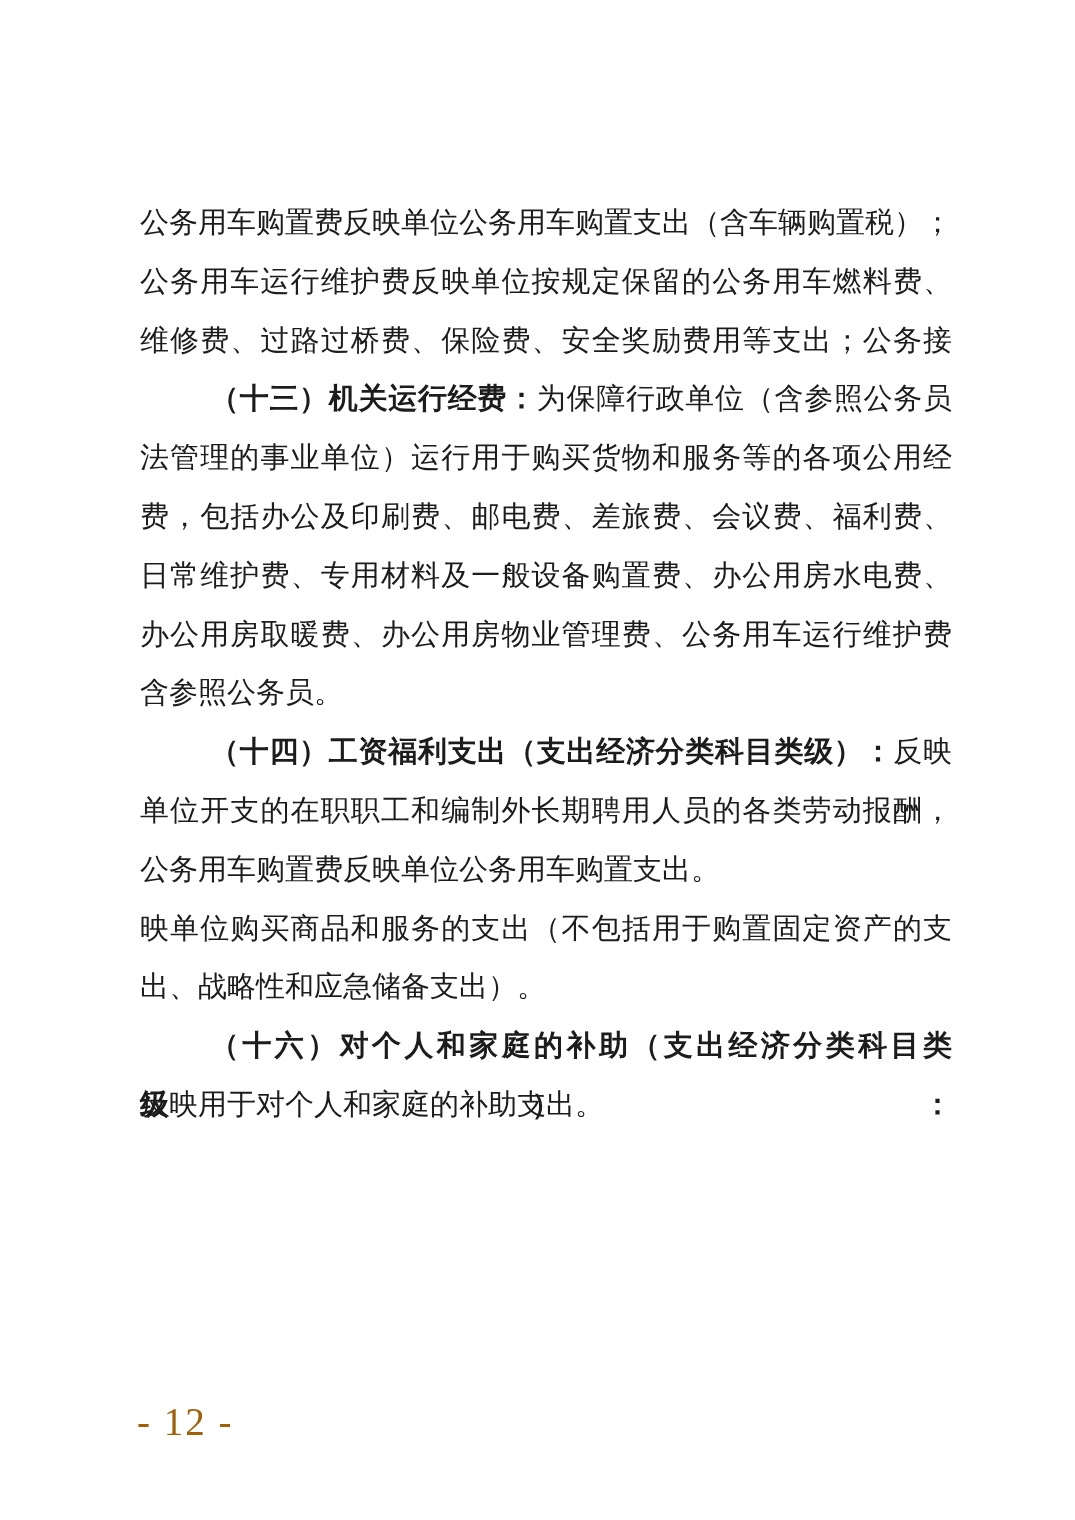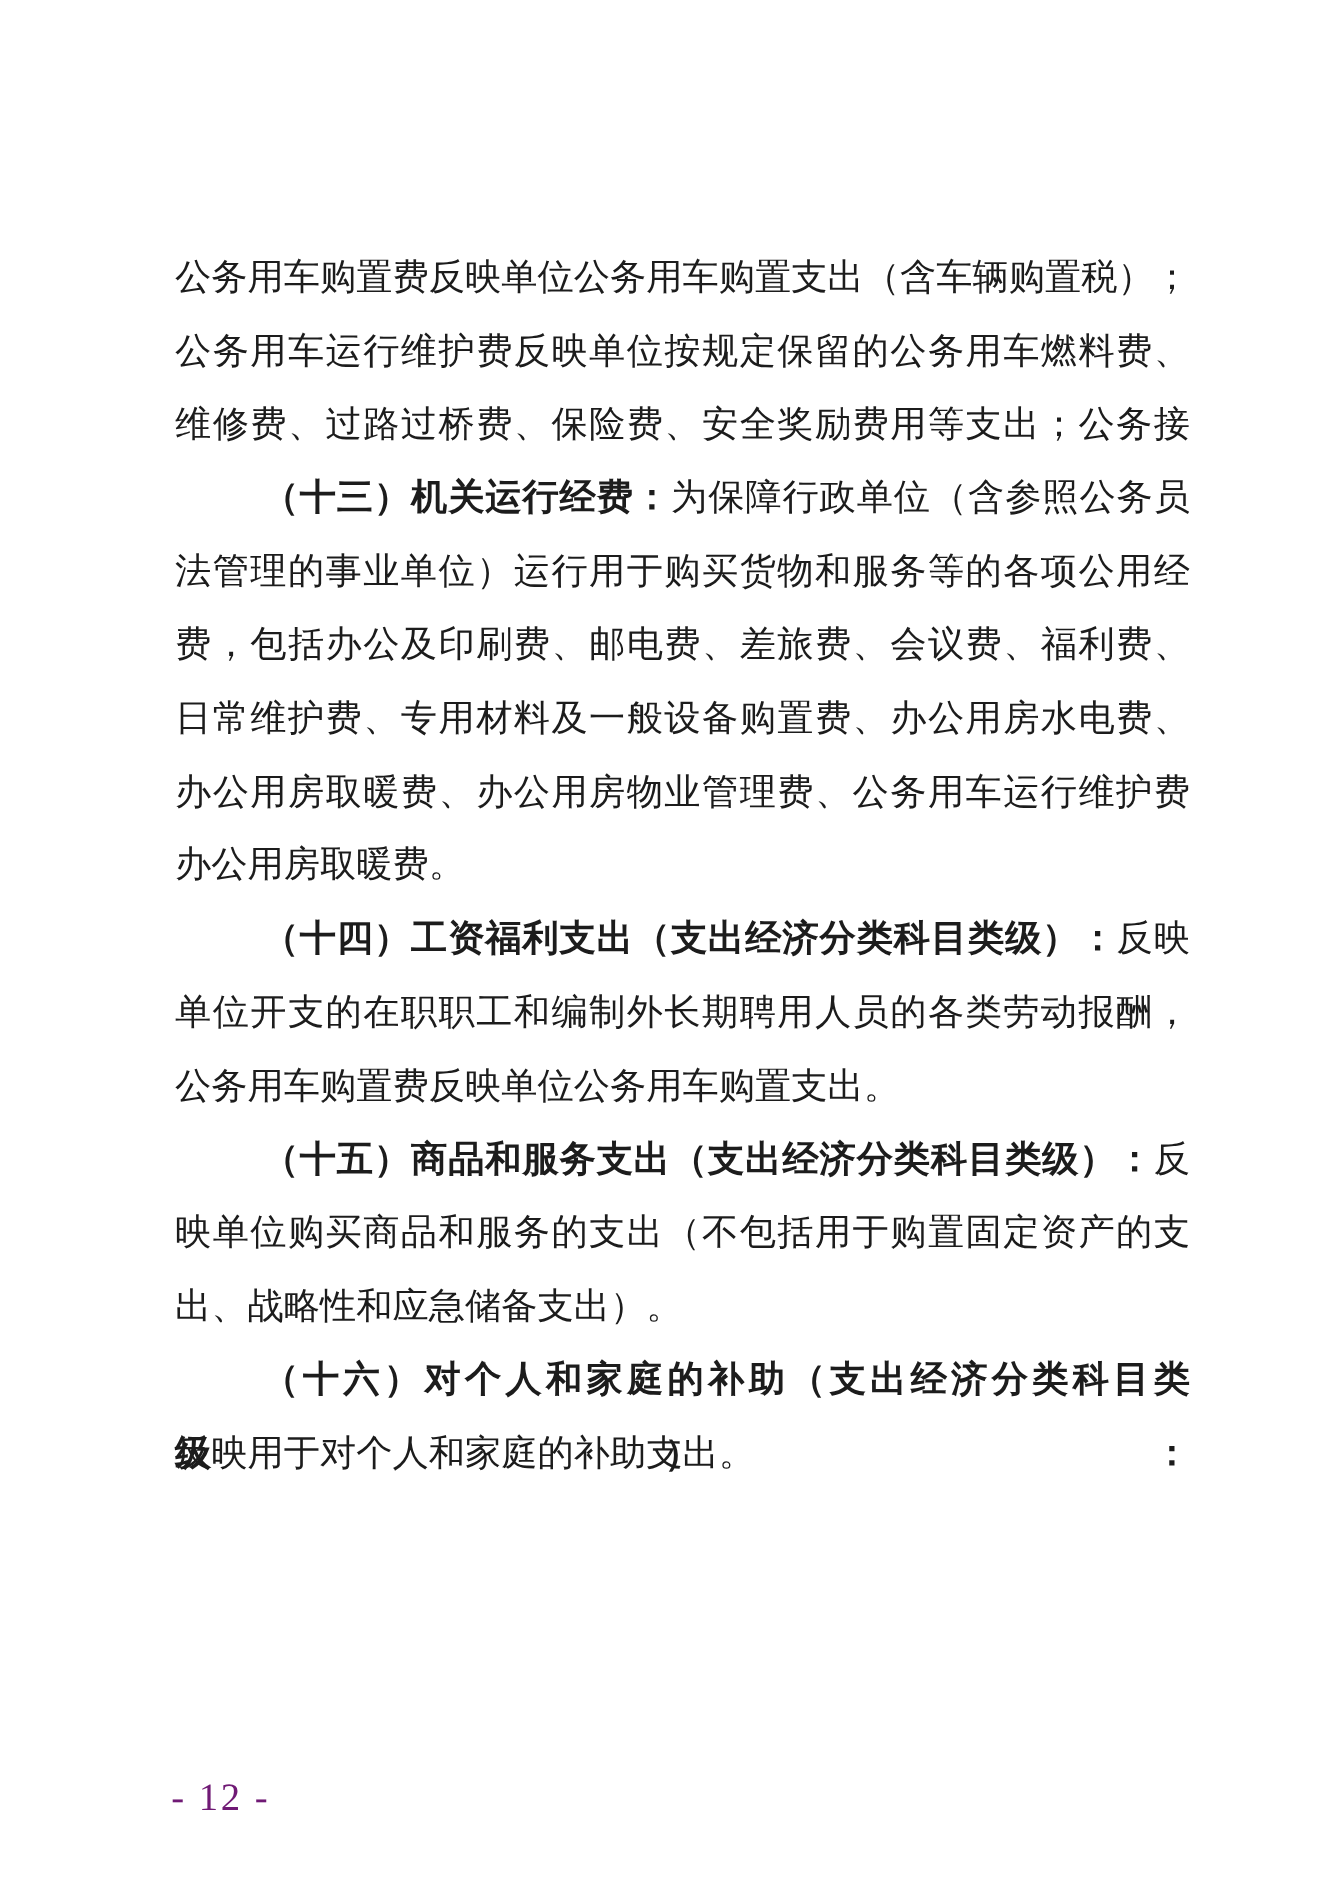--- a/index.html
+++ b/index.html
@@ -39,47 +39,45 @@
   }
   .line.ind {
     text-indent: 58px;
   }
   .run { font-weight: 400; }
   .run.bold { font-weight: 700; margin-left: 12px; }
   .footer-pagenum {
     position: absolute;
     left: 137px;
     top: 1402px;
-    font-size: 31px;
+    font-size: 39px;
     line-height: 40px;
-    color: #701a75;
+    color: #a16207;
     letter-spacing: 2px;
-    margin-top: 16px;
   }
 </style>
 </head>
 <body>
 
 <div class="page">
 
   <div class="text-block">
 
   <div class="line just"><span class="run">公务用车购置费反映单位公务用车购置支出（含车辆购置税）；</span></div>
       <div class="line just"><span class="run">公务用车运行维护费反映单位按规定保留的公务用车燃料费、</span></div>
       <div class="line just"><span class="run">维修费、过路过桥费、保险费、安全奖励费用等支出；公务接</span></div>
       <div class="line just ind"><span class="run bold">（十三）机关运行经费：</span><span class="run">为保障行政单位（含参照公务员</span></div>
       <div class="line just"><span class="run">法管理的事业单位）运行用于购买货物和服务等的各项公用经</span></div>
       <div class="line just"><span class="run">费，包括办公及印刷费、邮电费、差旅费、会议费、福利费、</span></div>
       <div class="line just"><span class="run">日常维护费、专用材料及一般设备购置费、办公用房水电费、</span></div>
       <div class="line just"><span class="run">办公用房取暖费、办公用房物业管理费、公务用车运行维护费</span></div>
-      <div class="line"><span class="run">办公用房取暖费。</span></div>
+      <div class="line"><span class="run">含参照公务员。</span></div>
       <div class="line just ind"><span class="run bold">（十四）工资福利支出（支出经济分类科目类级）：</span><span class="run">反映</span></div>
       <div class="line just"><span class="run">单位开支的在职职工和编制外长期聘用人员的各类劳动报酬，</span></div>
       <div class="line"><span class="run">公务用车购置费反映单位公务用车购置支出。</span></div>
-      <div class="line just ind"><span class="run bold">（十五）商品和服务支出（支出经济分类科目类级）：</span><span class="run">反</span></div>
       <div class="line just"><span class="run">映单位购买商品和服务的支出（不包括用于购置固定资产的支</span></div>
       <div class="line"><span class="run">出、战略性和应急储备支出）。</span></div>
       <div class="line just ind"><span class="run bold">（十六）对个人和家庭的补助（支出经济分类科目类级）：</span></div>
       <div class="line"><span class="run">反映用于对个人和家庭的补助支出。</span></div>
     </div>
 
   <div class="footer-pagenum">- 12 -</div>
 
 </div>
 

